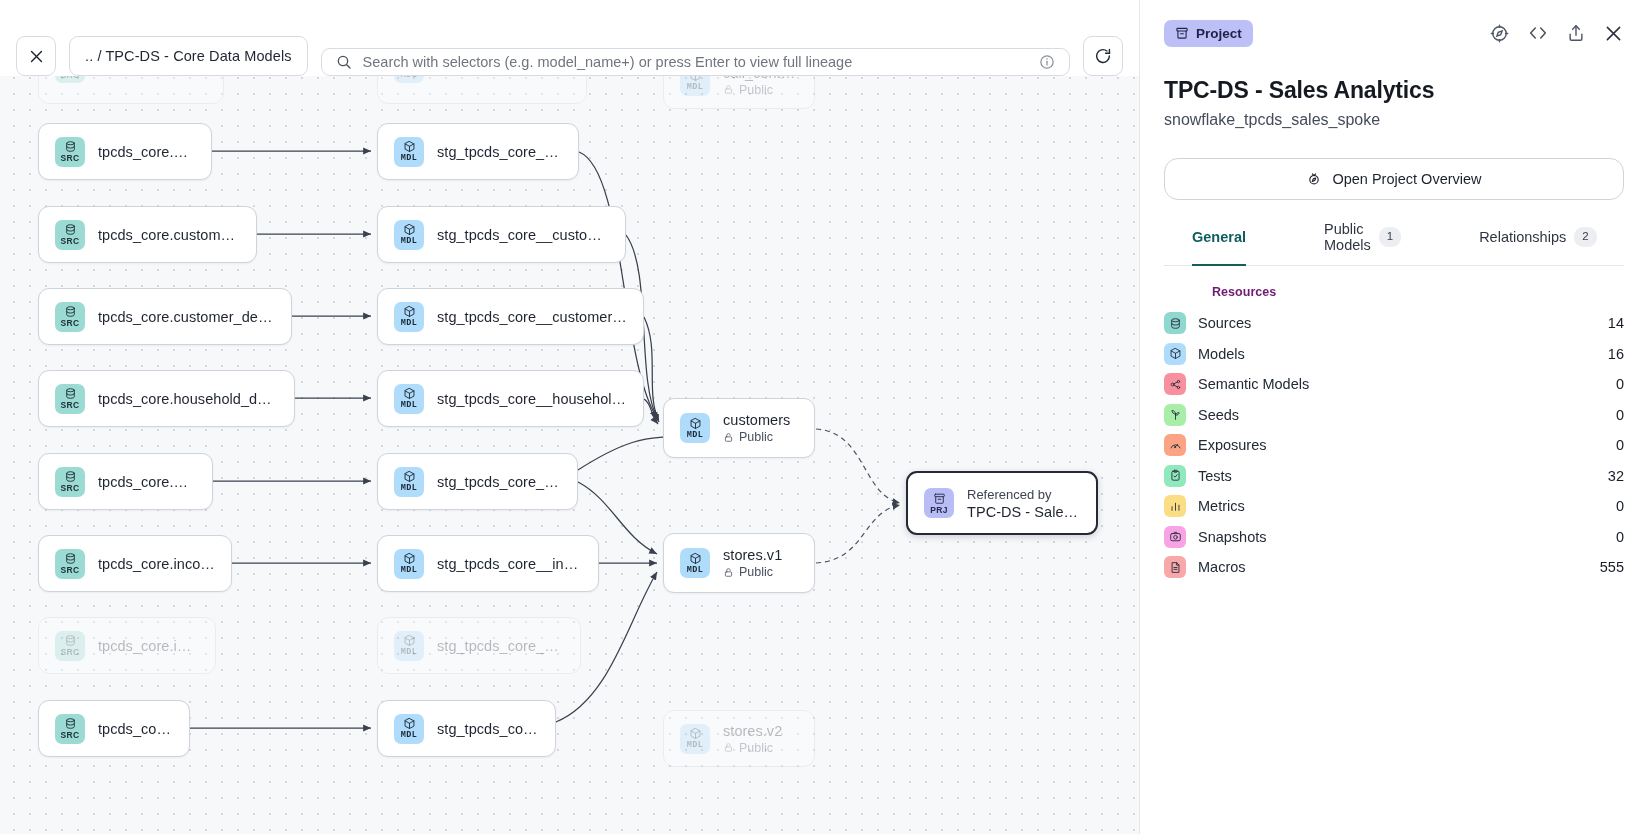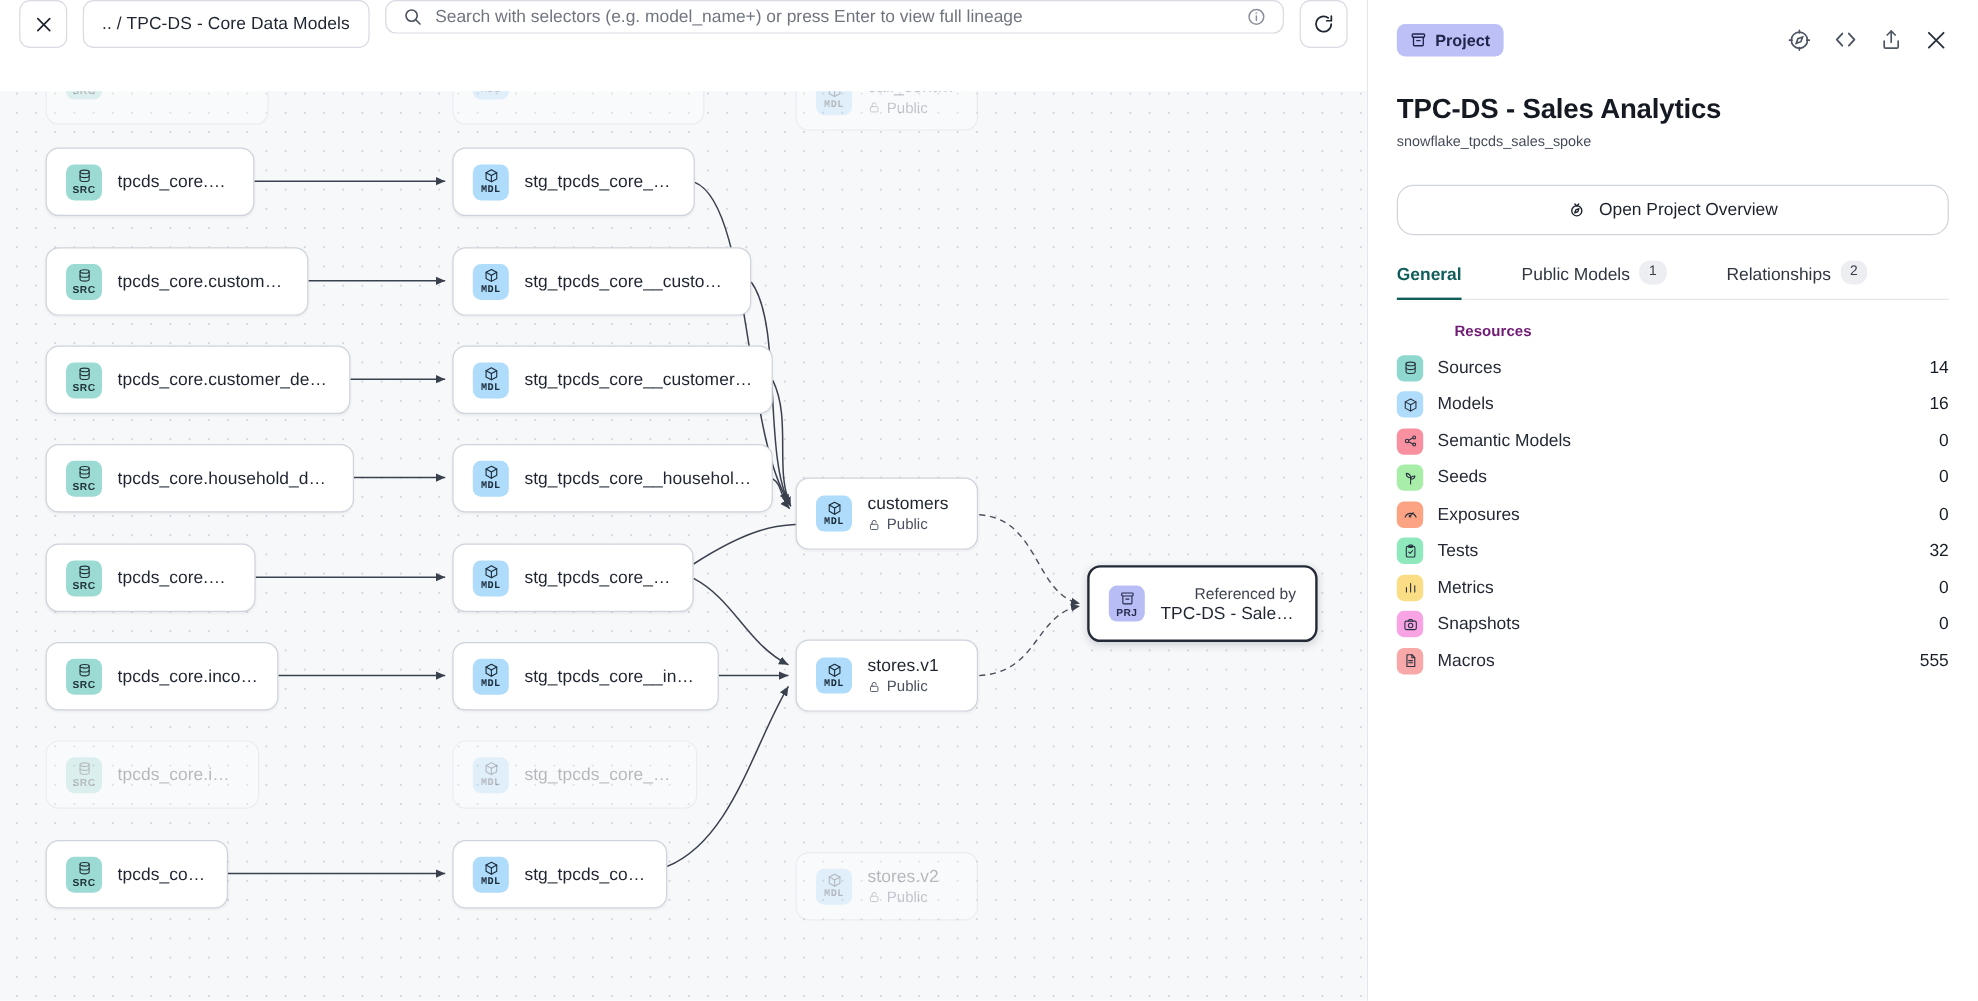--- a/index.html
+++ b/index.html
@@ -18,21 +18,21 @@
     background-size: 16px 16px;
     background-position: 6px 6px;
     overflow: hidden;
   }
   #edge-layer { position:absolute; inset:0; width:1139px; height:834px; pointer-events:none; }
 
   
   #toolbar {
     position: absolute; top: 0; left: 0; width: 1139px; height: 76px;
     background: #ffffff; z-index: 40;
-    display: flex; align-items: flex-start; padding: 0 16px; gap: 13px;
+    display: flex; align-items: flex-end; padding: 0 16px; gap: 13px;
   }
   .tb-sq {
     width: 40px; height: 40px; border: 1px solid #d8dbe2; border-radius: 9px;
     background: #fff; display: flex; align-items: center; justify-content: center;
     cursor: pointer; flex: 0 0 auto;
   }
   #breadcrumb {
     height: 40px; border: 1px solid #d8dbe2; border-radius: 9px; background: #fff;
     display: flex; align-items: center; padding: 0 15px;
     font-size: 14.5px; color: #1f2530; letter-spacing: .1px; cursor: pointer;
@@ -64,21 +64,21 @@
   .badge {
     width: 30px; height: 30px; border-radius: 7px; flex: 0 0 auto;
     display: flex; flex-direction: column; align-items: center; justify-content: center;
     gap: 0px; line-height: 1;
   }
   .badge .bi { display: block; }
   .badge .bt { font-size: 8.5px; font-weight: 700; letter-spacing: .4px; margin-top: 1px; }
   .badge.src { background: #9cdbd3; color: #20313a; }
   .badge.mdl { background: #aedcfa; color: #1c2b3a; font-family: Liberation Mono, monospace; }
   .badge.prj { background: #b9bdf5; color: #262a4a; }
-  .node-body { display: flex; flex-direction: column; gap: 2px; min-width: 0; text-align: right; }
+  .node-body { display: flex; flex-direction: column; gap: 2px; min-width: 0; }
   .node-title {
     font-size: 14.5px; color: #1f2530; white-space: nowrap;
     overflow: hidden; text-overflow: ellipsis; letter-spacing: .05px;
   }
   .node-sub {
     font-size: 12.5px; color: #4a5160; display: flex; align-items: center; gap: 5px;
   }
   .node-kicker { font-size: 13px; color: #3d4450; }
 
   
@@ -94,33 +94,33 @@
   #kind-chip {
     display: inline-flex; align-items: center; gap: 7px; height: 27px;
     background: #bcc0f7; color: #20244a; border-radius: 7px; padding: 0 11px;
     font-size: 13.5px; font-weight: 700;
   }
   #panel-actions { display: flex; align-items: center; gap: 17px; color: #4d5563; }
   #panel-actions .pa { cursor: pointer; display: flex; align-items: center; }
   #panel-title {
     font-size: 23px; font-weight: 700; color: #141922; margin-top: 21px; letter-spacing: -.15px;
   }
-  #panel-sub { font-size: 12px; color: #454c59; margin-top: 7px; }
+  #panel-sub { font-size: 16px; color: #454c59; margin-top: 7px; }
   #overview-btn {
     margin-top: 29px; height: 42px; border: 1px solid #cfd3db; border-radius: 14px;
     background: #fff; display: flex; align-items: center; justify-content: center; gap: 10px;
     font-size: 14.5px; color: #1c222c; cursor: pointer;
   }
   #tabs {
     display: flex; gap: 0; margin-top: 21px; border-bottom: 1px solid #e3e6eb;
   }
   .tab {
-    display: flex; align-items: flex-end; gap: 8px; padding: 0 0 11px 0;
+    display: flex; align-items: center; gap: 8px; padding: 0 0 11px 0;
     margin-right: 50px; font-size: 14.5px; color: #2f3642; cursor: pointer;
-    border-bottom: 2.5px solid transparent; margin-bottom: -1px;
+    border-bottom: 2.5px solid transparent; margin-bottom: -1px; margin-left: 28px;
   }
   .tab.active { color: #0f5e5c; font-weight: 700; border-bottom-color: #115e5b; }
   .tab-count {
     background: #eceef2; color: #363d49; border-radius: 9px;
     font-size: 11.5px; padding: 2px 8px; line-height: 1.35;
   }
   #res-label {
     margin-top: 19px; font-size: 12.5px; font-weight: 700; color: #701a75; letter-spacing: .05px; margin-left: 48px;
   }
   #res-list { margin-top: 9px; }

